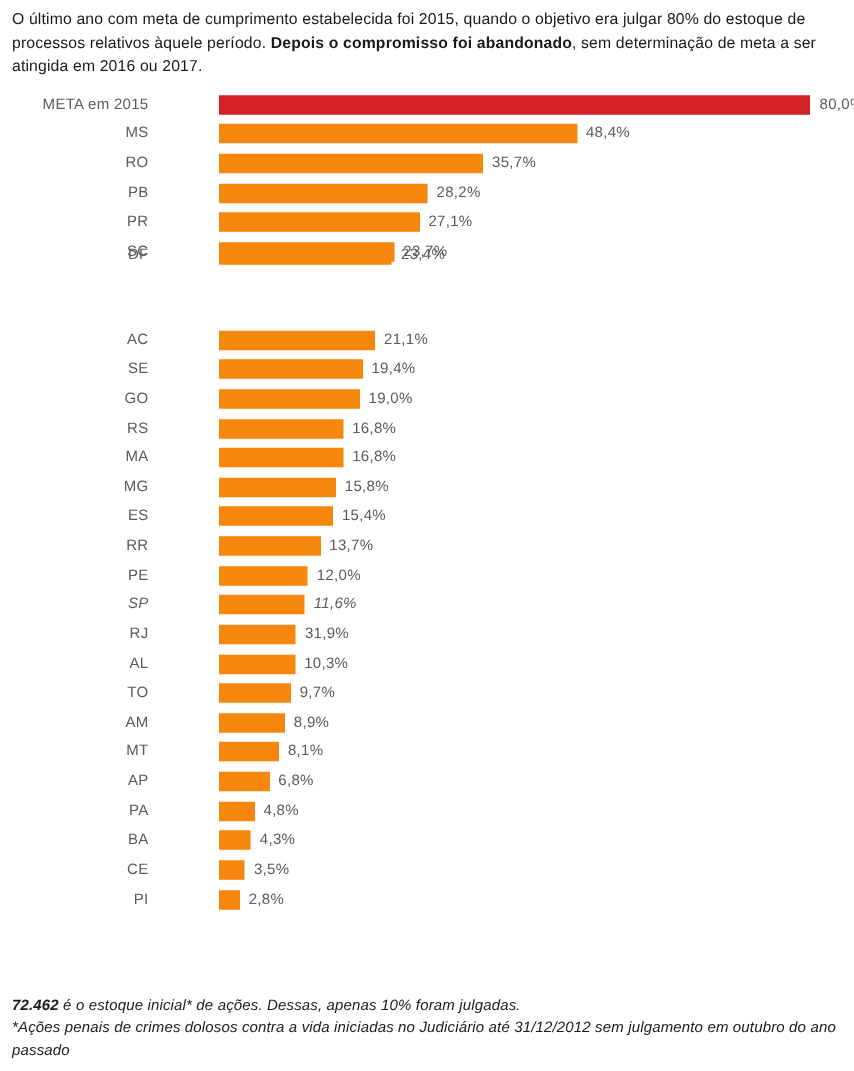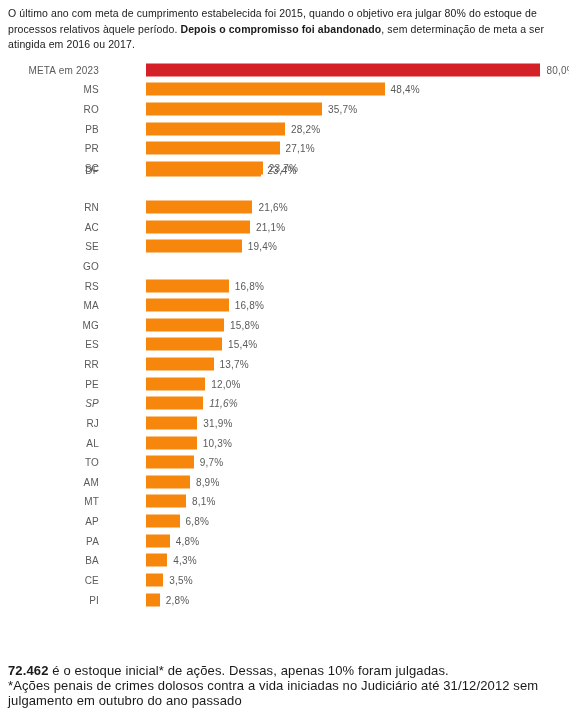--- a/index.html
+++ b/index.html
@@ -80,38 +80,39 @@
     margin-left: 6px;
     letter-spacing: 0.02em;
   }
 
   
   #footnote {
     position: absolute;
     left: 8px;
     top: 663px;
     width: 552px;
-    font-size: 13px;
+    font-size: 10px;
     line-height: 15px;
+    font-style: italic;
     color: #1a1a1a;
     letter-spacing: 0.01em;
   }
   #footnote .b { font-weight: bold; }
   #footnote .line2 { display: block; }
 </style>
 </head>
 <body>
 
 <div id="intro">
   <span>O último ano com meta de cumprimento estabelecida foi 2015, quando o objetivo era julgar 80% do estoque de processos relativos àquele período. </span><span class="b">Depois o compromisso foi abandonado</span><span>, sem determinação de meta a ser atingida em 2016 ou 2017.</span>
 </div>
 
 <div id="chart">
     <div class="row" style="top: 0px;">
-      <div class="cat-label">META em 2023</div>
+      <div class="cat-label">META em 2015</div>
       <div class="bar-wrap">
         <div class="bar meta" style="width: 394.4px;"></div>
         <div class="val-label">80,0%</div>
       </div>
     </div>
     <div class="row" style="top: 19.62px;">
       <div class="cat-label">MS</div>
       <div class="bar-wrap">
         <div class="bar" style="width: 238.612px;"></div>
         <div class="val-label">48,4%</div>
@@ -145,43 +146,40 @@
         <div class="val-label">23,7%</div>
       </div>
     </div>
     <div class="row" style="top: 100px;">
       <div class="cat-label">DF</div>
       <div class="bar-wrap">
         <div class="bar" style="width: 115.362px;"></div>
         <div class="val-label">23,4%</div>
       </div>
     </div>
-    <div class="row" style="top: 137.34px;">
-      <div class="cat-label">RN</div>
-      <div class="bar-wrap">
-        <div class="bar" style="width: 106.488px;"></div>
-        <div class="val-label">21,6%</div>
-      </div>
-    </div>
     <div class="row" style="top: 156.96px;">
       <div class="cat-label">AC</div>
       <div class="bar-wrap">
         <div class="bar" style="width: 104.023px;"></div>
         <div class="val-label">21,1%</div>
       </div>
     </div>
     <div class="row" style="top: 176.58px;">
       <div class="cat-label">SE</div>
       <div class="bar-wrap">
         <div class="bar" style="width: 95.642px;"></div>
         <div class="val-label">19,4%</div>
       </div>
     </div>
     <div class="row" style="top: 196.2px;">
       <div class="cat-label">GO</div>
+      <div class="bar-wrap">
+        <div class="bar" style="width: 93.67px;"></div>
+        <div class="val-label">19,0%</div>
+      </div>
     </div>
     <div class="row" style="top: 215.82px;">
       <div class="cat-label">RS</div>
       <div class="bar-wrap">
         <div class="bar" style="width: 82.824px;"></div>
         <div class="val-label">16,8%</div>
       </div>
     </div>
     <div class="row" style="top: 235.44px;">
       <div class="cat-label">MA</div>

